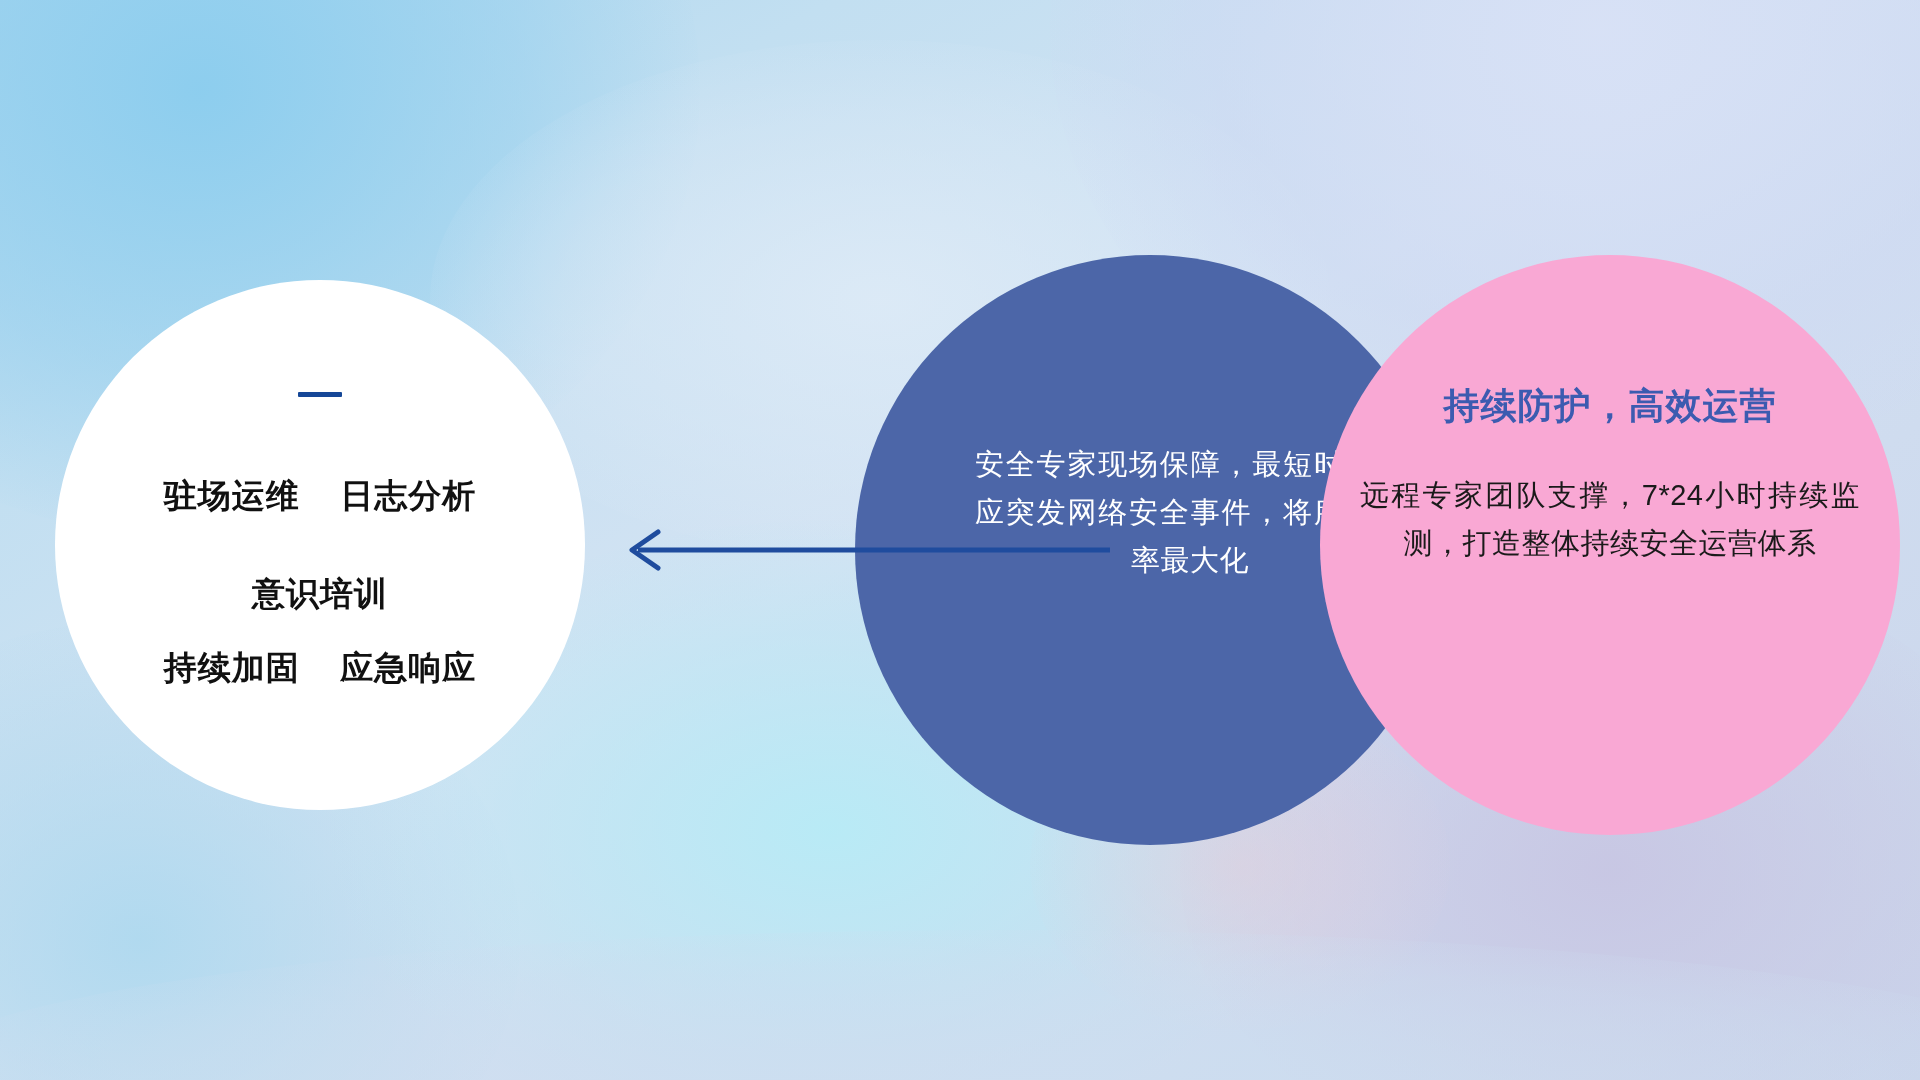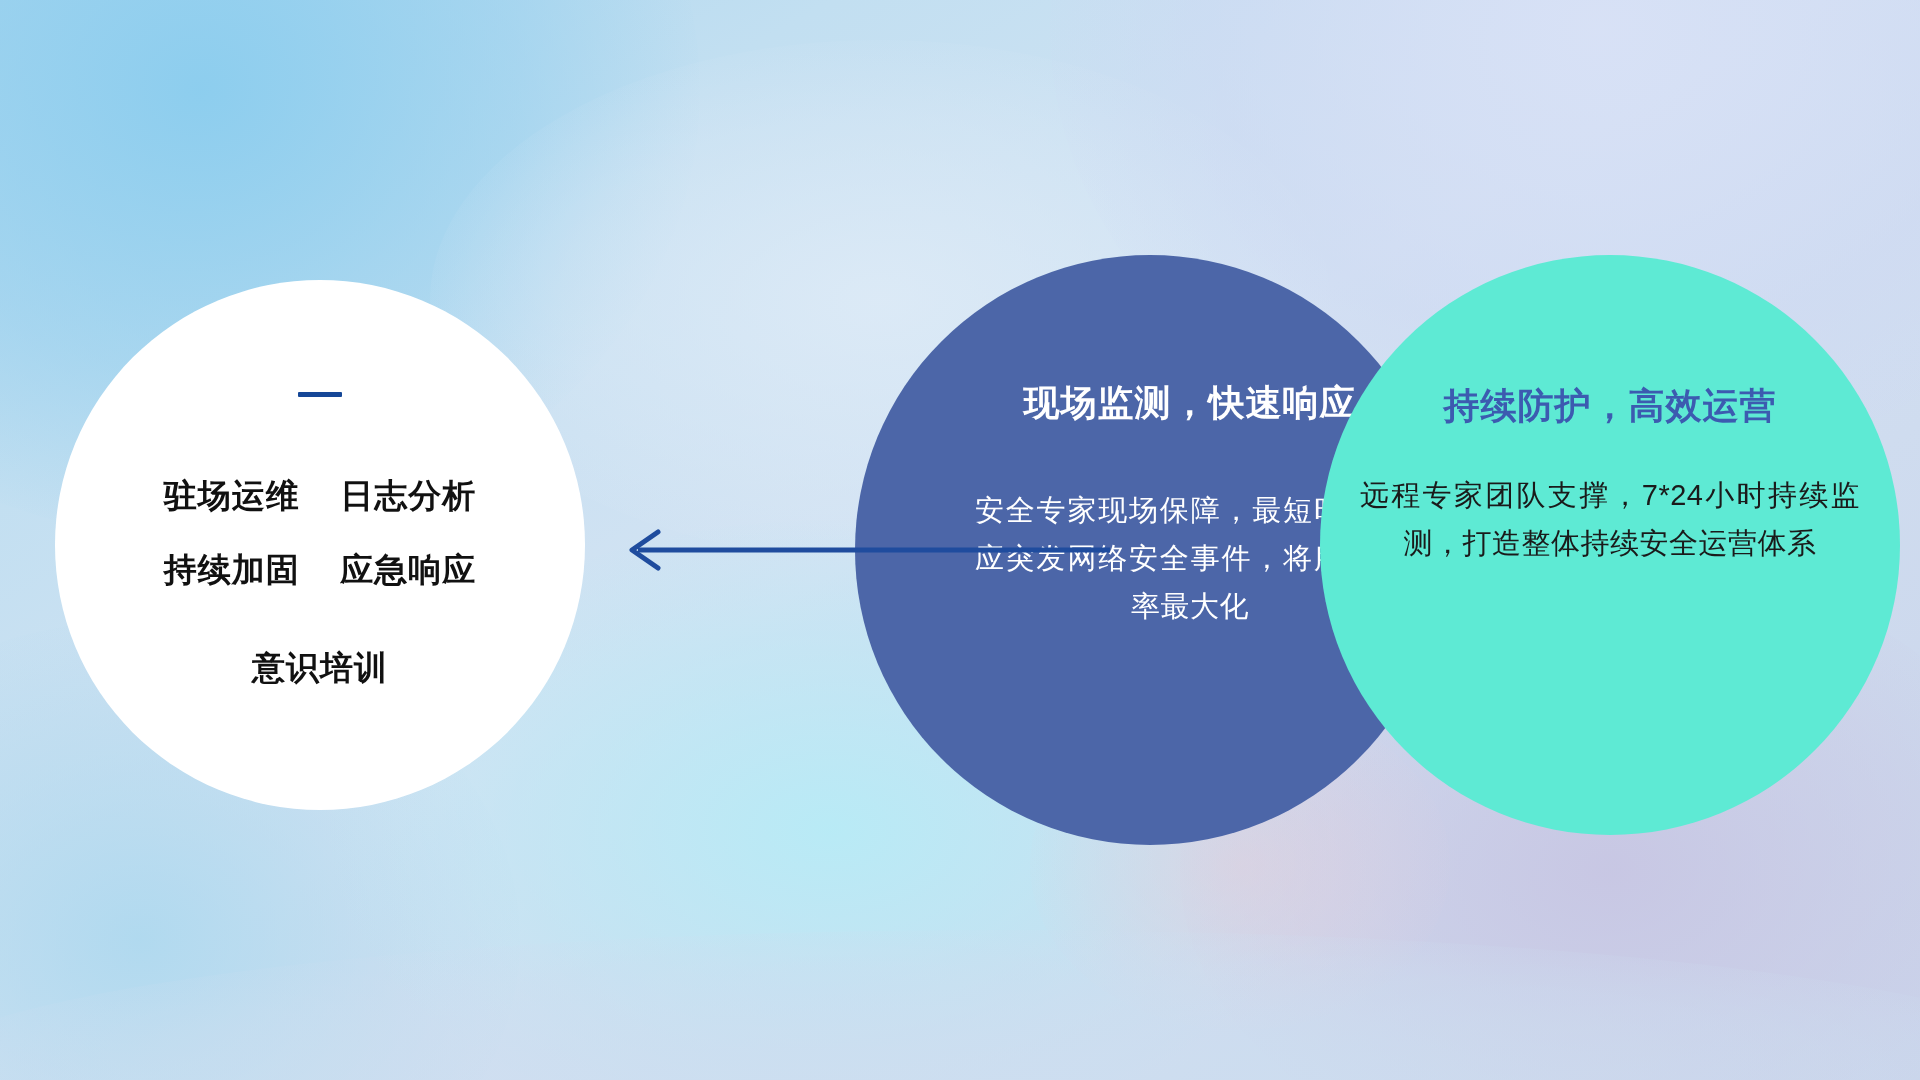--- a/index.html
+++ b/index.html
@@ -81,21 +81,21 @@
   }
   .circle-blue {
     left: 855px; top: 255px;
     width: 590px; height: 590px;
     background: #4c66a8;
     z-index: 2;
   }
   .circle-right {
     left: 1320px; top: 255px;
     width: 580px; height: 580px;
-    background: #5eead4;
+    background: #f9a8d4;
     z-index: 4;
   }
 
   
   .left-inner {
     position: absolute;
     left: 0; right: 0;
     top: 112px;
     text-align: center;
   }
@@ -190,32 +190,31 @@
   <div class="bg-glow glow-midlight"></div>
   <div class="bg-glow glow-topright"></div>
   <div class="bg-glow glow-bottomleft"></div>
   <div class="bg-glow glow-cyan"></div>
   <div class="bg-glow glow-lavender"></div>
   <div class="bg-glow glow-pink"></div>
   <div class="bg-glow glow-bottomband"></div>
 
   <div class="circle circle-blue">
     <div class="blue-inner">
-      <div class="blue-title">现场监测，快速响应</div>
       <div class="blue-body">安全专家现场保障，最短时间响应突发网络安全事件，将服务效率最大化</div>
     </div>
   </div>
 
   <div class="circle circle-left">
     <div class="left-inner">
       <div class="dash"></div>
       <div class="left-lines">
         <div class="row">驻场运维    日志分析</div>
+        <div class="row spaced">意识培训</div>
         <div class="row">持续加固    应急响应</div>
-        <div class="row spaced">意识培训</div>
       </div>
     </div>
   </div>
 
   <div class="circle circle-right">
     <div class="right-inner">
       <div class="right-title">持续防护，高效运营</div>
       <div class="right-body">远程专家团队支撑，7*24小时持续监测，打造整体持续安全运营体系</div>
     </div>
   </div>

